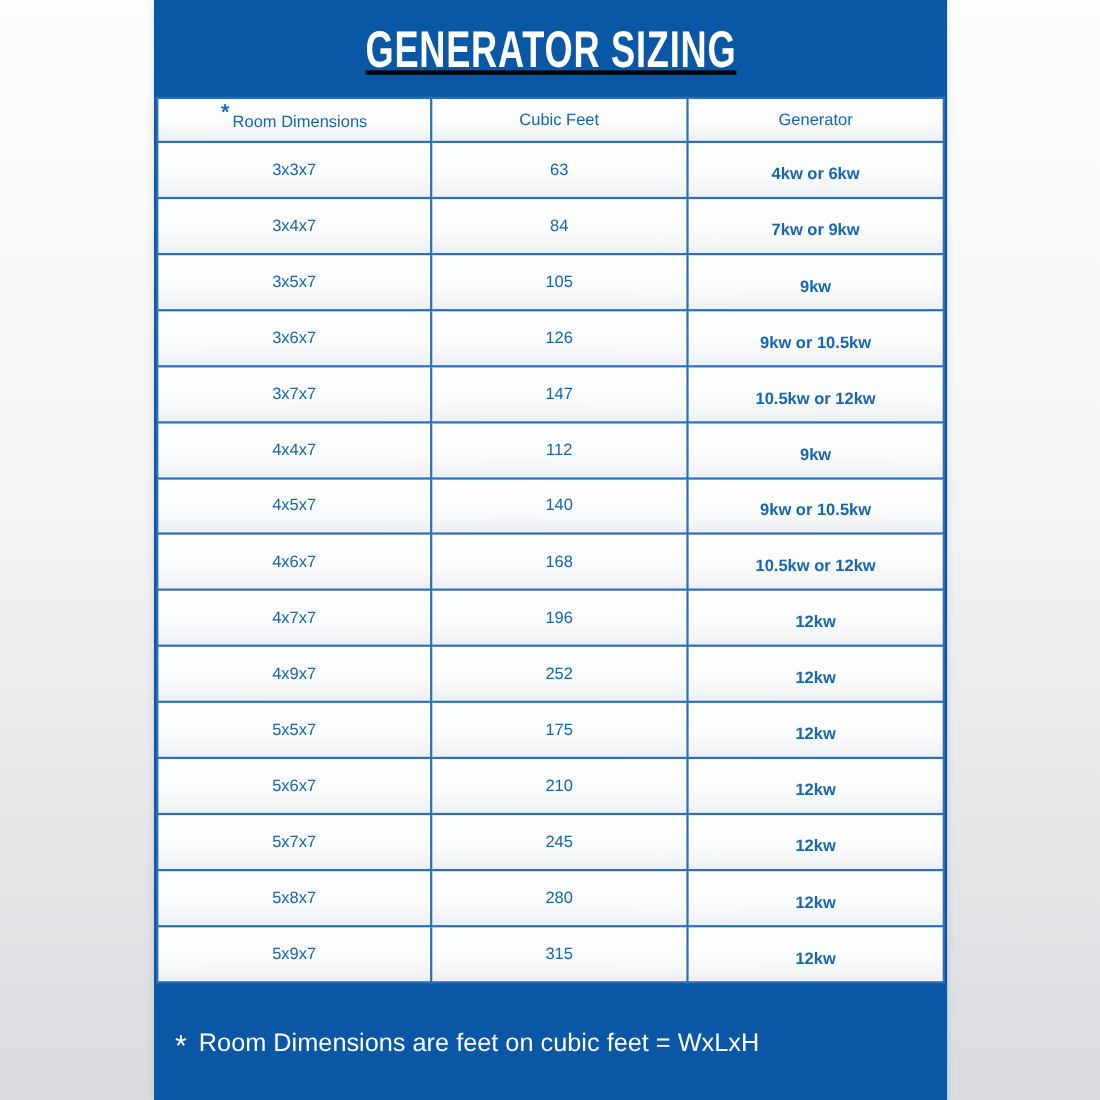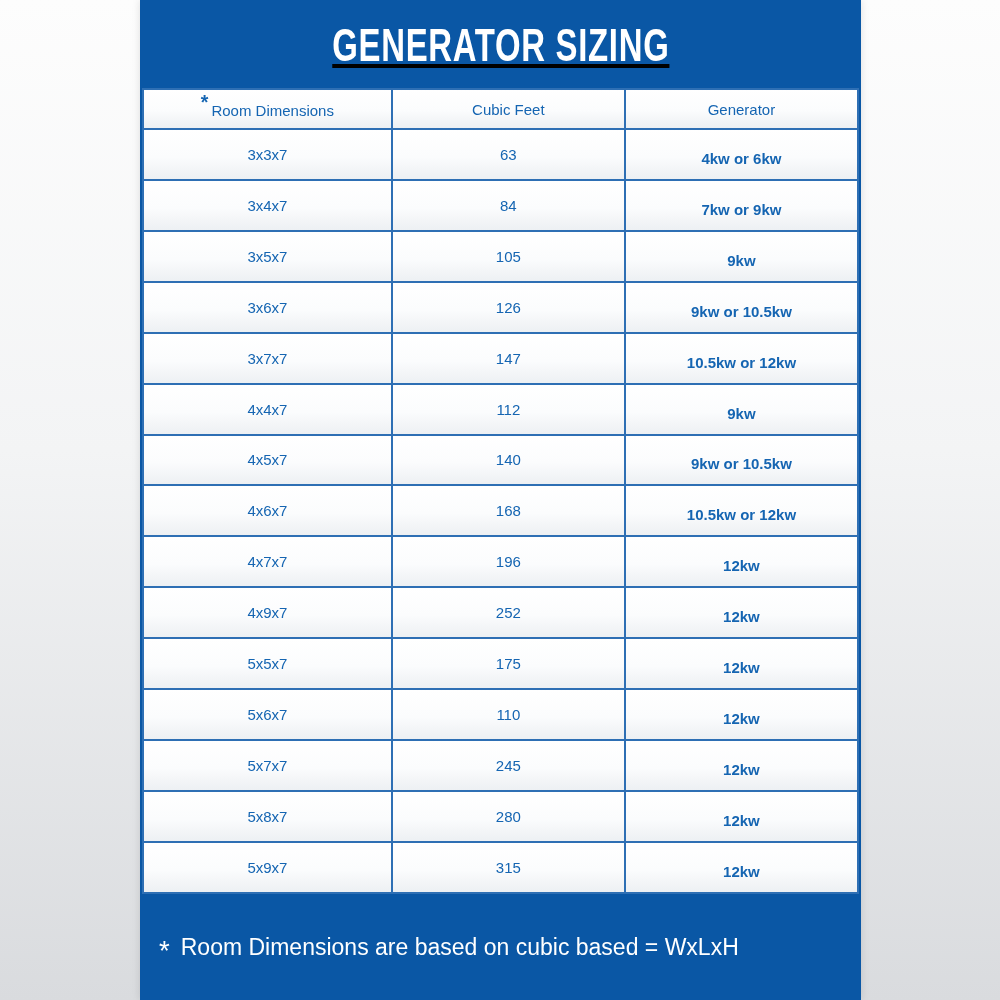--- a/index.html
+++ b/index.html
@@ -134,21 +134,21 @@
               <td>252</td>
               <td><span class="gen-text">12kw</span></td>
             </tr>
           <tr>
               <td>5x5x7</td>
               <td>175</td>
               <td><span class="gen-text">12kw</span></td>
             </tr>
           <tr>
               <td>5x6x7</td>
-              <td>110</td>
+              <td>210</td>
               <td><span class="gen-text">12kw</span></td>
             </tr>
           <tr>
               <td>5x7x7</td>
               <td>245</td>
               <td><span class="gen-text">12kw</span></td>
             </tr>
           <tr>
               <td>5x8x7</td>
               <td>280</td>
@@ -158,17 +158,17 @@
               <td>5x9x7</td>
               <td>315</td>
               <td><span class="gen-text">12kw</span></td>
             </tr>
         </tbody>
       </table>
     </div>
 
     <div class="footer-band">
       <span class="foot-asterisk">*</span>
-      <span>Room Dimensions are based on cubic based = WxLxH</span>
+      <span>Room Dimensions are feet on cubic feet = WxLxH</span>
     </div>
 
   </div>
 </div>
 
 </body></html>

